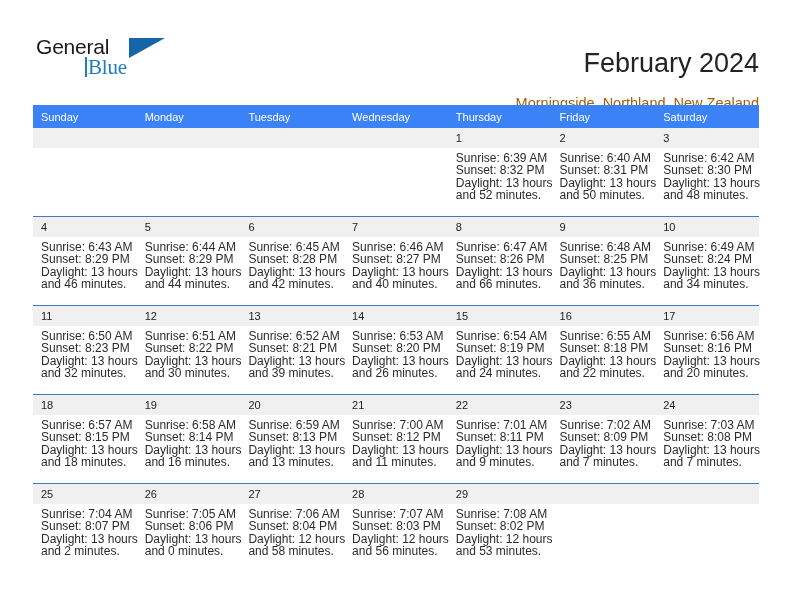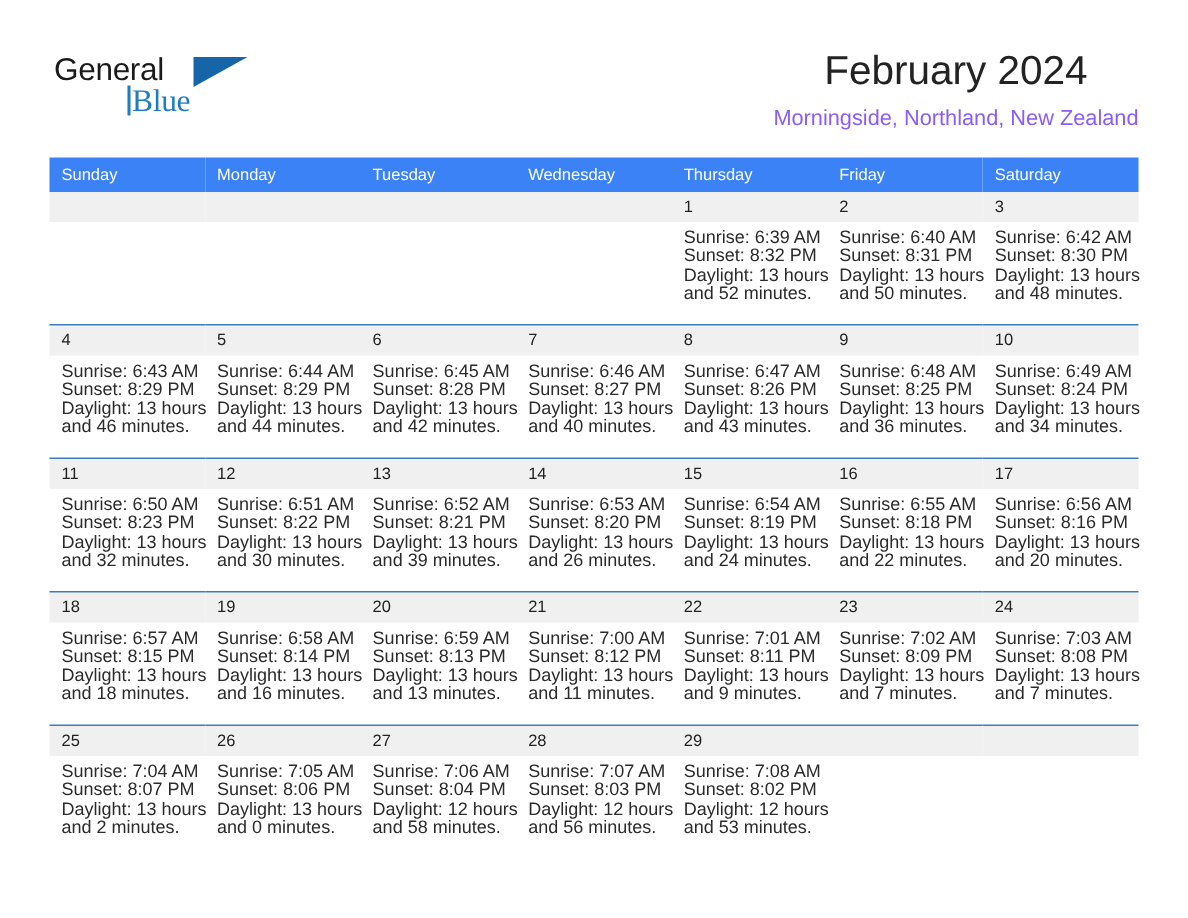--- a/index.html
+++ b/index.html
@@ -68,34 +68,34 @@
     left: 52px;
     top: 22px;
     width: 2px;
     height: 20px;
     background: #1e7bc4;
   }
 
   .title-block {
     position: absolute;
     right: 0;
-    top: 0;
-    text-align: center;
+    top: 16px;
+    text-align: right;
   }
   .cal-title {
     font-size: 27px;
     color: #232323;
     line-height: 34px;
     white-space: nowrap;
   }
   .cal-subtitle {
     font-size: 14.5px;
-    color: #8b5cf6;
+    color: #a16207;
     line-height: 22px;
-    margin-top: 4px;
+    margin-top: 12px;
     white-space: nowrap;
   }
 
   
   .calendar {
     position: absolute;
     left: 33px;
     top: 105px;
     width: 726px;
   }
@@ -264,21 +264,21 @@
                 <div>Daylight: 13 hours</div>
                 <div>and 40 minutes.</div>
               </div>
             </td>
             <td class="daycell">
               <div class="daynum">8</div>
               <div class="info">
                 <div>Sunrise: 6:47 AM</div>
                 <div>Sunset: 8:26 PM</div>
                 <div>Daylight: 13 hours</div>
-                <div>and 43 minutes.</div>
+                <div>and 66 minutes.</div>
               </div>
             </td>
             <td class="daycell">
               <div class="daynum">9</div>
               <div class="info">
                 <div>Sunrise: 6:48 AM</div>
                 <div>Sunset: 8:25 PM</div>
                 <div>Daylight: 13 hours</div>
                 <div>and 36 minutes.</div>
               </div>

